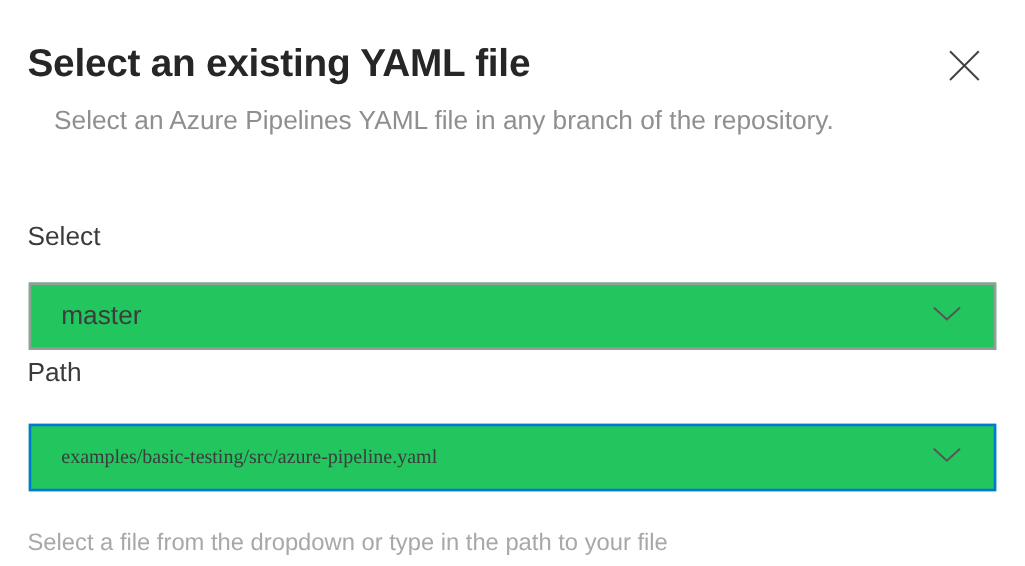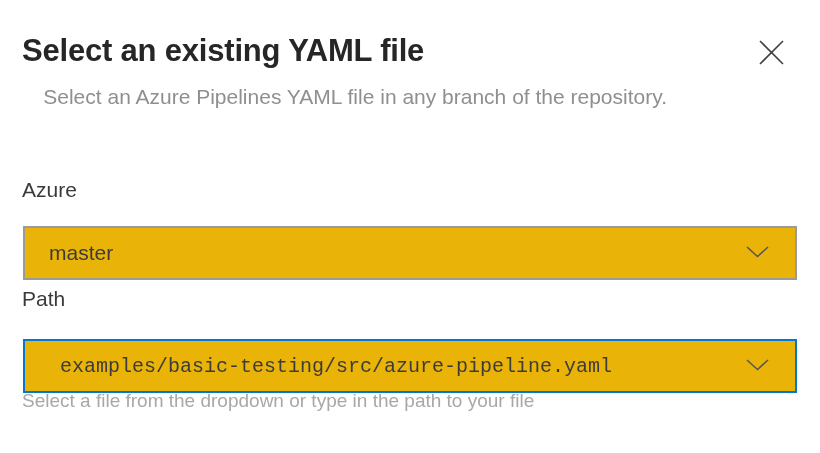--- a/index.html
+++ b/index.html
@@ -50,21 +50,21 @@
     color: #3a3a3a;
     white-space: nowrap;
   }
   .label-branch { top: 178px; }
   .label-path   { top: 287px; }
   .select-box {
     position: absolute;
     left: 23px;
     width: 774px;
     height: 54px;
-    background: #eab308;
+    background: #22c55e;
     display: flex;
     align-items: center;
     justify-content: space-between;
     padding: 0 26px 0 24px;
     cursor: pointer;
   }
   .branch-box {
     top: 226px;
     border: 2px solid var(--border-gray, #9a9a9a);
   }
@@ -75,32 +75,31 @@
   }
   .select-value {
     font-size: 21px;
     color: #3c3c3c;
     white-space: nowrap;
   }
   .path-input {
     flex: 1;
     border: none;
     outline: none;
-    font-family: Liberation Mono, monospace;
-    font-size: 20px;
+    font-family: Liberation Serif, serif;
+    font-size: 16px;
     color: #3c3c3c;
     background: transparent;
     padding: 0;
     margin-right: 12px;
-    margin-left: 11px;
   }
   .chevron { flex: 0 0 auto; display: block; }
   .helper {
     position: absolute;
-    left: 22px; top: 390px;
+    left: 22px; top: 424px;
     font-size: 19px;
     color: var(--helper-text, #a8a8a8);
     white-space: nowrap;
   }
 </style>
 </head>
 <body>
 
 <div class="dialog">
 
@@ -110,21 +109,21 @@
     <span>
       <svg width="27" height="27" viewBox="0 0 27 27">
         <line x1="2" y1="2" x2="25" y2="25" stroke="#404040" stroke-width="1.6"></line>
         <line x1="25" y1="2" x2="2" y2="25" stroke="#404040" stroke-width="1.6"></line>
       </svg>
     </span>
   </button>
 
   <p class="subtitle">Select an Azure Pipelines YAML file in any branch of the repository.</p>
 
-  <div class="field-label label-branch">Azure</div>
+  <div class="field-label label-branch">Select</div>
 
   <div class="select-box branch-box" role="combobox">
     <span class="select-value">master</span>
     <span class="chevron">
       <svg width="23" height="12" viewBox="0 0 23 12">
         <polyline points="1,1 11.5,10.5 22,1" fill="none" stroke="#555555" stroke-width="1.5"></polyline>
       </svg>
     </span>
   </div>
 

